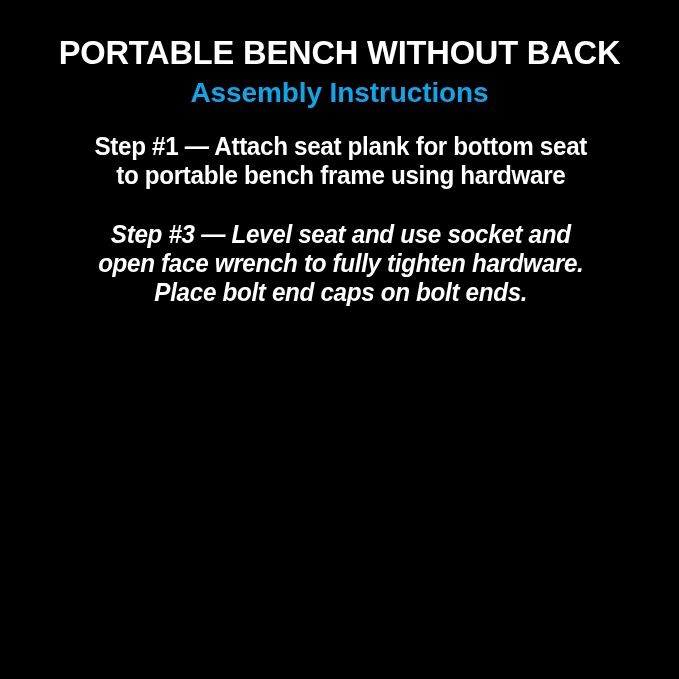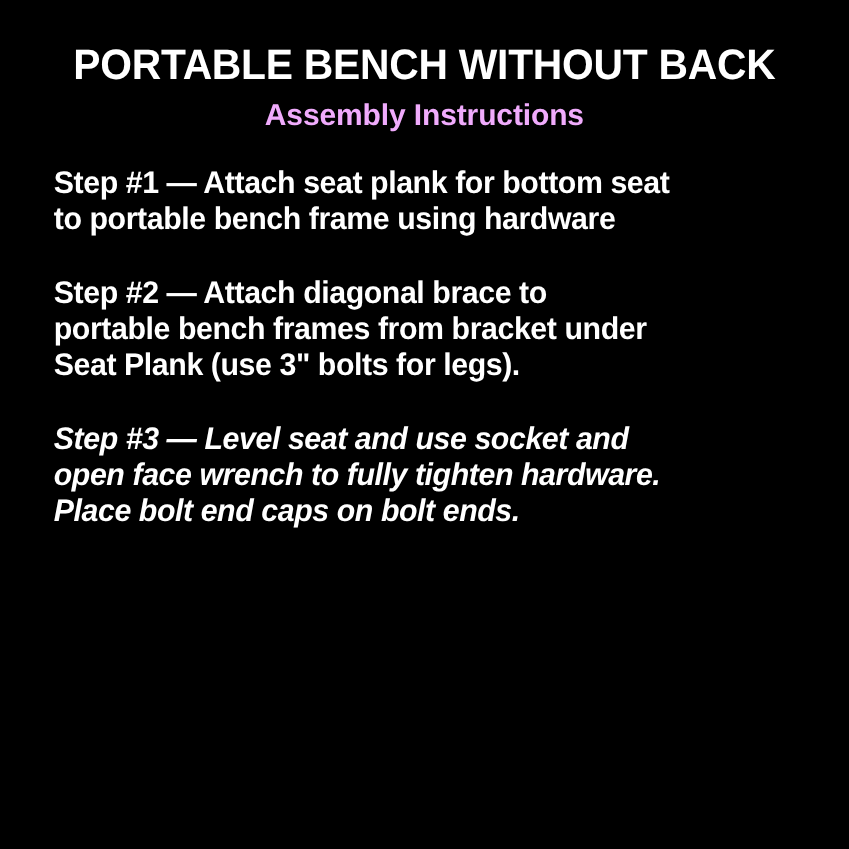--- a/index.html
+++ b/index.html
@@ -37,40 +37,41 @@
     line-height: 40px;
     letter-spacing: -0.2px;
     margin: 0;
     padding: 0 20px;
     white-space: nowrap;
     transform: scaleX(0.96);
     transform-origin: center center;
   }
 
   .poster-subtitle {
-    color: #f0abfc;
+    color: #0ea5e9;
     font-family: "Liberation Sans", sans-serif;
     font-weight: bold;
-    font-size: 24px;
+    font-size: 28px;
     line-height: 30px;
     letter-spacing: -0.1px;
     margin: 6px 0 0 0;
     padding: 0 20px;
     white-space: nowrap;
   }
 
   
   .steps {
     margin-top: 24px;
     padding-left: 43px;
     padding-right: 22px;
   }
 
   .step-block {
     margin-bottom: 30px;
+    text-align: center;
   }
   .step-block:last-child {
     margin-bottom: 0;
     font-style: italic;
   }
 
   .step-text {
     color: #ffffff;
     font-family: "Liberation Sans", sans-serif;
     font-weight: bold;
@@ -97,25 +98,20 @@
     <h2 class="poster-subtitle">Assembly Instructions</h2>
   </div>
 
   <div class="steps">
 
     <div class="step-block">
       <p class="step-text">Step #1  —  Attach seat plank for bottom seat
 to portable bench frame using hardware</p>
     </div>
 
-    <div class="step-block">
-      <p class="step-text">Step #2  —  Attach diagonal brace to
-portable bench frames from bracket under
-Seat Plank (use 3" bolts for legs).</p>
-    </div>
 
     <div class="step-block">
       <p class="step-text">Step #3  —  Level seat and use socket and
 open face wrench to fully tighten hardware.
 Place bolt end caps on bolt ends.</p>
     </div>
 
   </div>
 
   <div class="spacer-area"></div>

